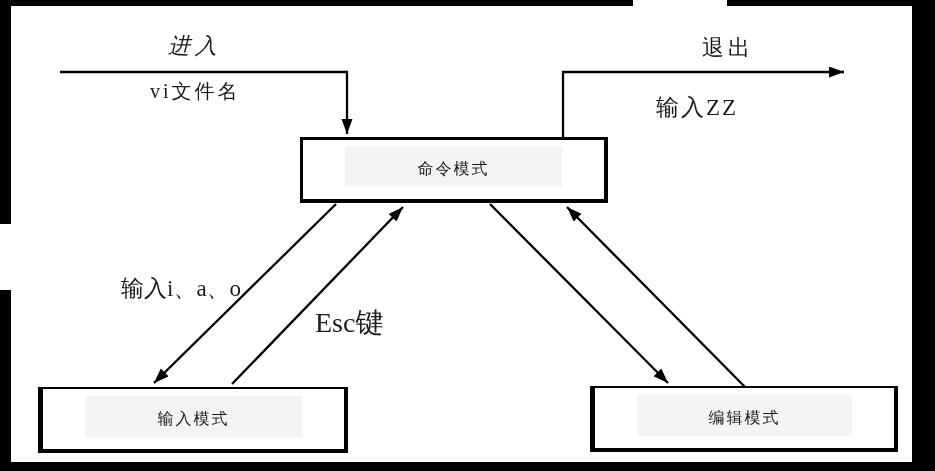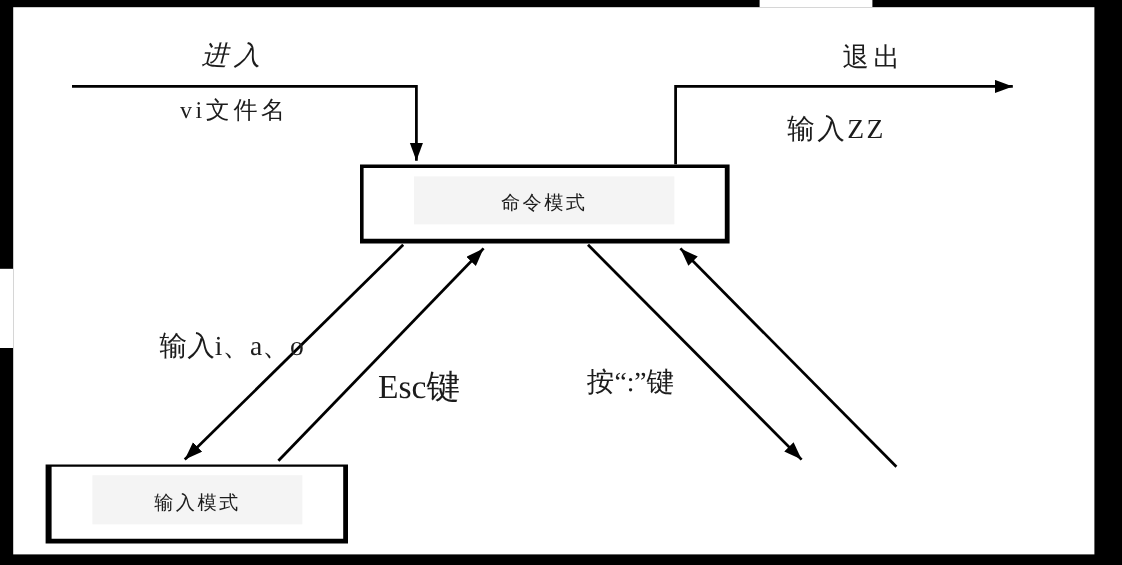--- a/index.html
+++ b/index.html
@@ -18,35 +18,35 @@
   }
   .wires{position:absolute;left:0;top:0;width:935px;height:471px;}
   .wire{fill:none;stroke:var(--line);stroke-width:2.3;}
   .arrowhead{fill:var(--line);}
   .box{
     position:absolute;background:#ffffff;
     border:3px solid var(--box-border);
     display:flex;align-items:center;justify-content:center;
   }
   .box-cmd{left:300px;top:137px;width:308px;height:66px;border-width:3px 4px 4px 3px;}
-  .box-input{left:38px;top:387px;width:252px;height:66px;border-width:2px 4px 4px 5px;}
+  .box-input{left:38px;top:387px;width:310px;height:66px;border-width:2px 4px 4px 5px;}
   .box-edit{left:590px;top:386px;width:308px;height:66px;border-width:2px 4px 4px 5px;}
   .box-shade{
     position:absolute;left:14%;right:14%;top:7px;bottom:12px;
     background:#f4f4f4;
   }
   .box-label{
     position:relative;font-size:16px;letter-spacing:2px;color:var(--text);
   }
   .lbl{position:absolute;white-space:nowrap;color:var(--text);}
   .lbl-enter{left:168px;top:31px;font-size:22px;letter-spacing:5px;font-style:italic;}
   .lbl-enter-sub{left:150px;top:78px;font-size:20px;letter-spacing:3px;}
   .lbl-exit{left:679px;top:33px;font-size:22px;letter-spacing:4px;margin-left:23px;}
   .lbl-exit-sub{left:656px;top:92px;font-size:23px;letter-spacing:2px;}
-  .lbl-cmd2input{left:133px;top:273px;font-size:23px;}
+  .lbl-cmd2input{left:121px;top:273px;font-size:23px;}
   .lbl-input2cmd{left:315px;top:304px;font-size:28px;}
   .lbl-cmd2edit{left:489px;top:303px;font-size:23px;}
   .lbl-edit2cmd{left:643px;top:256px;font-size:23px;}
   .frame{position:absolute;background:var(--frame);}
   .frame-top{left:0;top:0;width:935px;height:6px;}
   .frame-left{left:0;top:0;width:11px;height:471px;}
   .frame-right{left:912px;top:0;width:23px;height:471px;}
   .frame-bottom{left:0;top:462px;width:935px;height:9px;}
   .frame-gap{position:absolute;background:#ffffff;}
   .frame-gap-top{left:633px;top:0;width:94px;height:6px;}
@@ -74,28 +74,31 @@
   <div class="box box-cmd">
     <span class="box-shade"></span>
     <span class="box-label">命令模式</span>
   </div>
 
   <div class="box box-input">
     <span class="box-shade"></span>
     <span class="box-label">输入模式</span>
   </div>
 
+  <div class="box box-edit">
+    <span class="box-shade"></span>
+    <span class="box-label">编辑模式</span>
+  </div>
 
   <div class="lbl lbl-enter">进入</div>
   <div class="lbl lbl-enter-sub">vi文件名</div>
   <div class="lbl lbl-exit">退出</div>
   <div class="lbl lbl-exit-sub">输入ZZ</div>
   <div class="lbl lbl-cmd2input">输入i、a、o</div>
   <div class="lbl lbl-input2cmd">Esc键</div>
-  <div class="lbl lbl-cmd2edit">按“:”键</div>
 
   <div class="frame frame-top"></div>
   <div class="frame frame-left"></div>
   <div class="frame frame-right"></div>
   <div class="frame frame-bottom"></div>
   <div class="frame-gap frame-gap-top"></div>
   <div class="frame-gap frame-gap-left"></div>
 
 </div>
 

